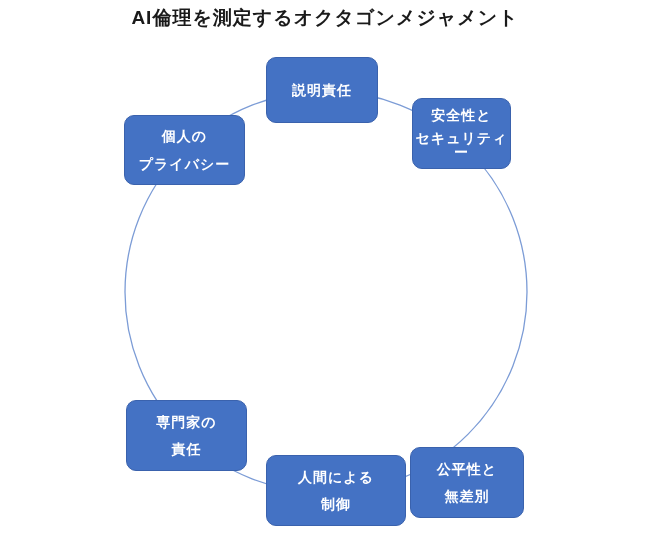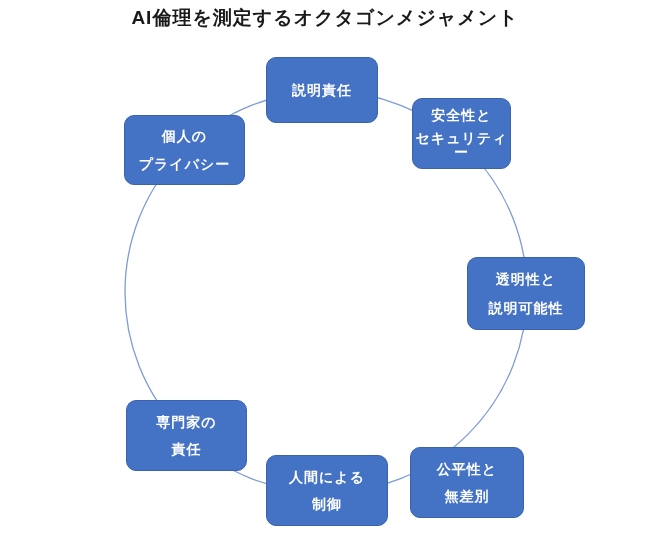--- a/index.html
+++ b/index.html
@@ -49,21 +49,21 @@
     text-align: center;
     line-height: 1;
     letter-spacing: 1px;
   }
   .node.single { justify-content: center; }
   
   .pos-top          { left: 266px; top:  57px; width: 112px; height: 66px; }
   .pos-top-right    { left: 412px; top: 98px; width: 99px; height: 71px; }
   .pos-right        { left: 467px; top: 257px; width: 118px; height: 73px; }
   .pos-bottom-right { left: 410px; top: 399px; width: 114px; height: 71px; margin-top: 48px; }
-  .pos-bottom       { left: 266px; top: 455px; width: 122px; height: 71px; text-align: center; }
+  .pos-bottom       { left: 266px; top: 455px; width: 140px; height: 71px; text-align: center; }
   .pos-bottom-left  { left: 126px; top: 400px; width: 121px; height: 71px; }
   .pos-left         { left:  67px; top: 256px; width: 117px; height: 74px; }
   .pos-top-left     { left: 124px; top: 115px; width: 121px; height: 70px; }
 </style>
 </head>
 <body>
 
 <div class="canvas">
 
   <div class="title">AI倫理を測定するオクタゴンメジャメント</div>
@@ -74,24 +74,20 @@
 
   <div class="node single pos-top">
     <span class="node-line">説明責任</span>
   </div>
 
   <div class="node pos-top-right">
     <span class="node-line">安全性と</span>
     <span class="node-line">セキュリティー</span>
   </div>
 
-  <div class="node pos-right">
-    <span class="node-line">透明性と</span>
-    <span class="node-line">説明可能性</span>
-  </div>
 
   <div class="node pos-bottom-right">
     <span class="node-line">公平性と</span>
     <span class="node-line">無差別</span>
   </div>
 
   <div class="node pos-bottom">
     <span class="node-line">人間による</span>
     <span class="node-line">制御</span>
   </div>

